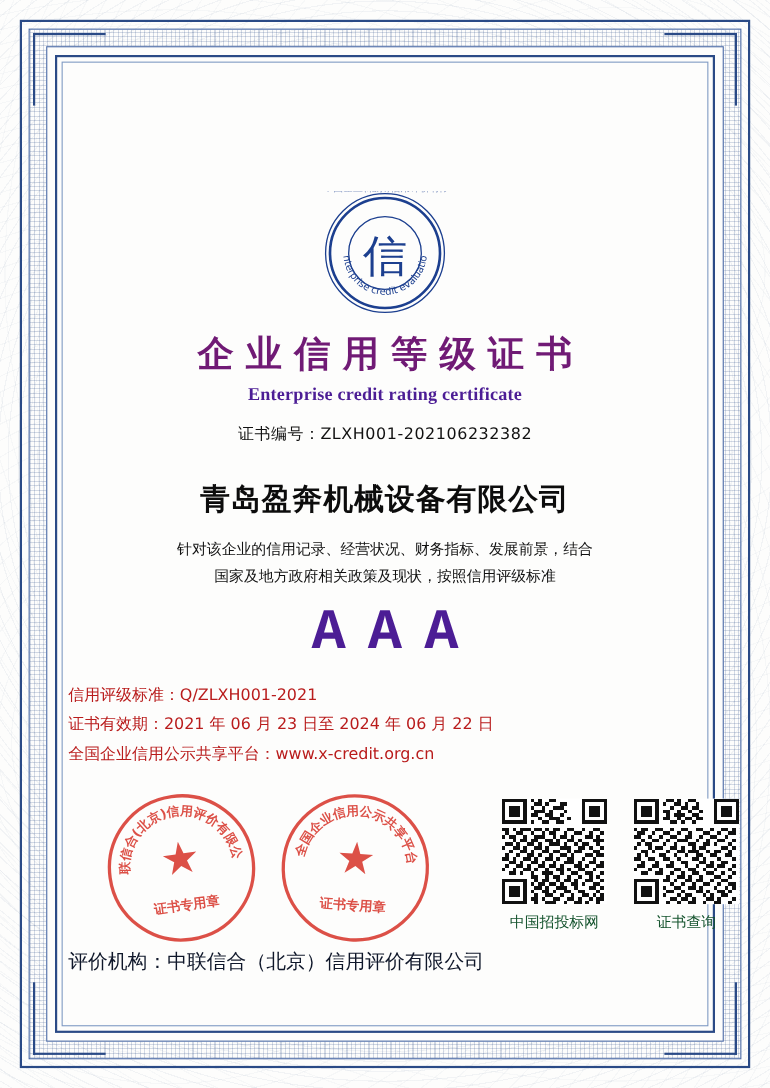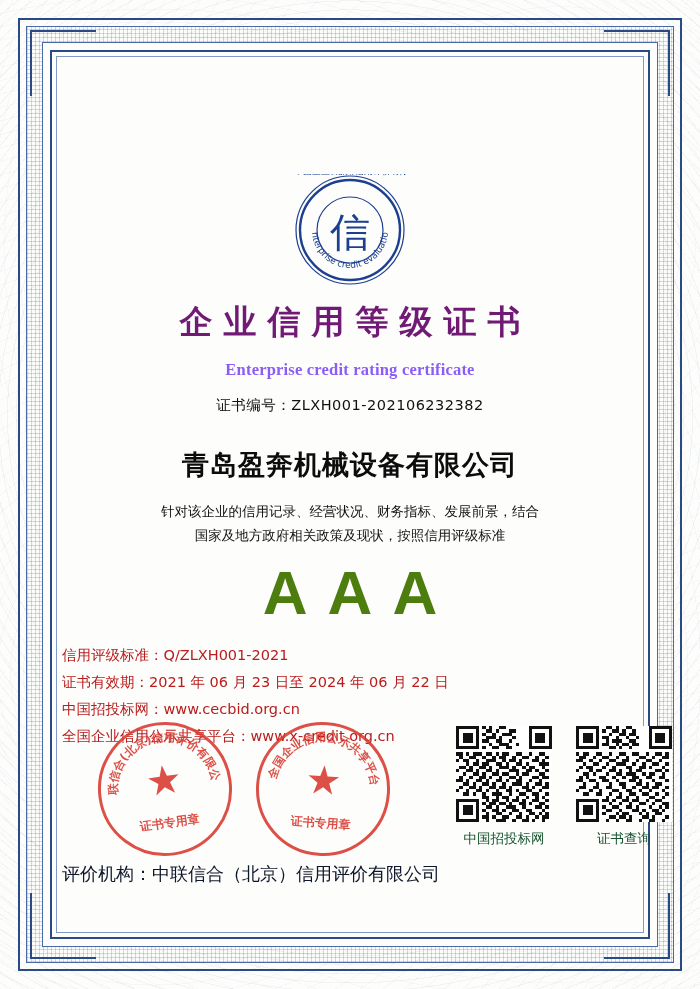--- a/index.html
+++ b/index.html
@@ -102,24 +102,24 @@
   .title-cn {
     margin-top: 14px;
     font-size: 33px;
     font-weight: bold;
     letter-spacing: 11px;
     color: #701a75;
     text-indent: 11px;
     font-family: "DejaVu Sans", "Liberation Sans", sans-serif;
   }
   .title-en {
-    margin-top: 15px;
+    margin-top: 4px;
     font-size: 16.5px;
     font-weight: bold;
-    color: #8b5cf6;
+    color: #4c1d95;
     letter-spacing: 0.2px;
     font-family: "Liberation Serif", serif;
   }
 
   .cert-no {
     margin-top: 16px;
     font-size: 14.5px;
     color: #111;
     letter-spacing: 0.5px;
     font-family: "DejaVu Sans", "Liberation Sans", sans-serif;
@@ -139,26 +139,26 @@
     text-align: center;
     font-size: 13.5px;
     line-height: 24px;
     color: #111;
     font-family: "DejaVu Sans", "Liberation Sans", sans-serif;
   }
   .body-text div { white-space: nowrap; }
 
   .grade {
     margin-top: 10px;
-    font-size: 62px;
+    font-size: 52px;
     font-weight: bold;
-    color: #4d7c0f;
+    color: #4c1d95;
     letter-spacing: 20px;
     text-indent: 20px;
-    font-family: Liberation Sans, sans-serif;
+    font-family: Liberation Mono, monospace;
   }
 
   .details {
     margin-top: 14px;
     align-self: flex-start;
     font-size: 14.5px;
     line-height: 27px;
     color: #b91c1c;
     font-family: "DejaVu Sans", "Liberation Sans", sans-serif;
   }
@@ -327,21 +327,20 @@
     <div class="body-text">
       <div>针对该企业的信用记录、经营状况、财务指标、发展前景，结合</div>
       <div>国家及地方政府相关政策及现状，按照信用评级标准</div>
     </div>
 
     <div class="grade">AAA</div>
 
     <div class="details">
       <div class="row">信用评级标准：Q/ZLXH001-2021</div>
       <div class="row">证书有效期：2021 年 06 月 23 日至 2024 年 06 月 22 日</div>
-      <div class="row">中国招投标网：www.cecbid.org.cn</div>
       <div class="row">全国企业信用公示共享平台：www.x-credit.org.cn</div>
     </div>
 
     <div class="bottom-row">
 
       <div class="stamp s1">
         <svg class="arc" viewBox="0 0 128 128">
           <defs>
               <path id="sArc1" d="M 16,64 A 48,48 0 0 1 112,64"></path>
             </defs>

